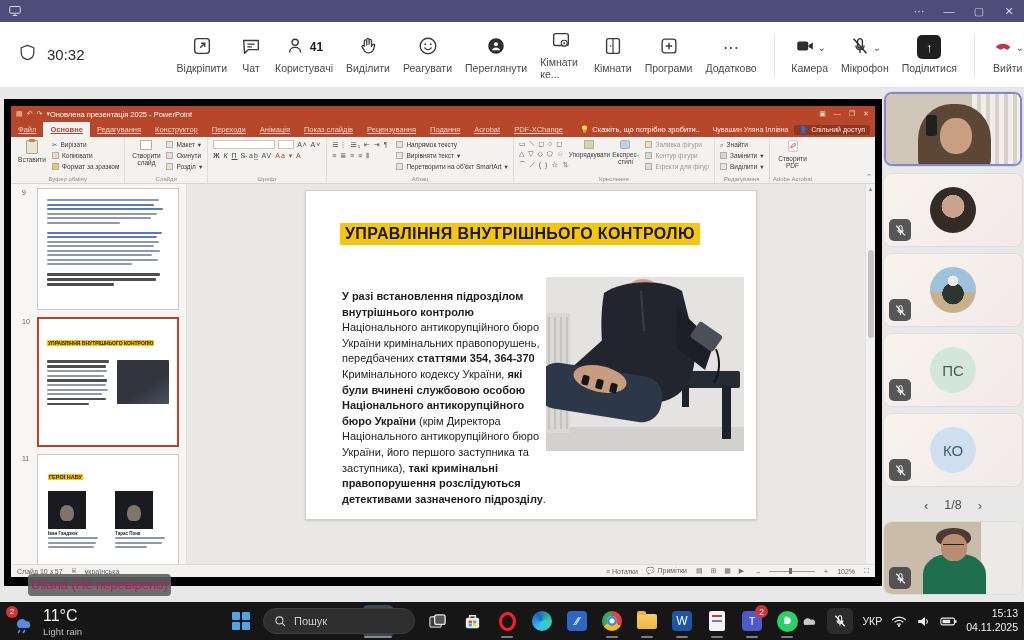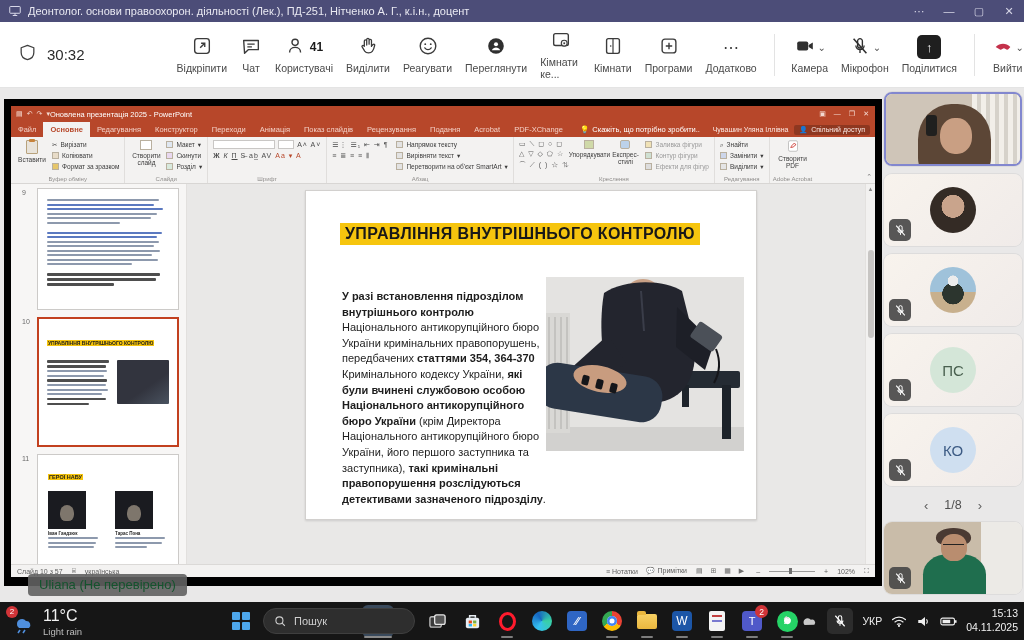--- a/index.html
+++ b/index.html
@@ -30,21 +30,21 @@
   
   #frame{position:absolute;left:4px;top:99px;width:878px;height:487px;background:#000;padding:7px 7px 9px 7px;}
   #ppt{width:100%;height:100%;background:#fff;display:flex;flex-direction:column;position:relative;overflow:hidden;}
 
   #ppt-titlebar{height:16px;background:#b7472a;color:#fff;font-size:7.5px;display:flex;align-items:center;flex-shrink:0;}
   .qa{display:flex;gap:4px;margin-left:5px;font-size:7px;color:#f4d9d0;}
   #ppt-titlebar .ptitle{flex:1;}
   #ppt-titlebar .pctrl{display:flex;gap:8px;margin-right:6px;color:#f4d9d0;font-size:7px;}
 
   #ppt-tabs{height:15px;background:#b7472a;display:flex;align-items:stretch;font-size:7.5px;color:#f3cfc5;flex-shrink:0;}
-  .ptab{padding:3px 7px 8px;}
+  .ptab{padding:3px 7px 8px;text-decoration:underline;}
   .ptab.active{background:#f3f2f1;color:#b7472a;font-weight:bold;}
   .tellme{color:#fff;margin-left:10px;padding-top:3px;display:flex;gap:3px;}
   #ppt-tabs .right{margin-left:auto;display:flex;align-items:center;gap:6px;padding-right:5px;color:#fbe9e4;font-size:7px;}
   .sharechip{background:rgba(0,0,0,.22);padding:1px 5px;border-radius:2px;display:flex;gap:3px;align-items:center;}
 
   #ribbon{height:47px;background:#f3f2f1;border-bottom:1px solid #d8d6d4;display:flex;font-size:6.5px;color:#3c3c3c;flex-shrink:0;position:relative;}
   .rgroup{position:relative;padding:3px 5px 9px;border-right:1px solid #e0dedc;display:flex;gap:4px;}
   .glabel{position:absolute;bottom:1px;left:0;right:0;text-align:center;color:#8f8d8b;font-size:6px;}
   .rbig{display:flex;flex-direction:column;align-items:center;justify-content:flex-start;width:32px;text-align:center;gap:2px;}
   .rcol{display:flex;flex-direction:column;justify-content:flex-start;gap:2px;}
@@ -86,22 +86,22 @@
   #vscroll .thumbbar{width:6px;height:88px;background:#c7c5c3;border-radius:3px;margin-top:58px;}
 
   #ppt-status{height:13px;background:#f3f2f1;border-top:1px solid #dbd9d7;display:flex;align-items:center;
     font-size:7px;color:#5e5e5e;padding:0 6px;gap:9px;flex-shrink:0;}
   #ppt-status .sp{flex:1;}
   .zoomtrack{width:46px;height:1px;background:#9b9b9b;position:relative;}
   .zoomthumb{position:absolute;left:20px;top:-2.5px;width:3px;height:6px;background:#6f6f6f;}
   .viewgl{letter-spacing:3px;color:#6f6f6f;font-size:7px;}
 
   
-  #caption{position:absolute;left:28px;top:574px;background:rgba(97,97,97,.9);color:#14532d;font-size:13px;
-    padding:3px 11px 4px;border-radius:4px;z-index:6;}
+  #caption{position:absolute;left:28px;top:574px;background:rgba(97,97,97,.9);color:#be185d;font-size:13px;
+    padding:3px 3px 4px;border-radius:4px;z-index:6;}
 
   
   #sidebar{position:absolute;left:884px;top:92px;width:138px;}
   .tile{width:138px;height:72px;border-radius:8px;margin-bottom:8px;position:relative;overflow:hidden;
     background:linear-gradient(135deg,#f8f3ed,#f0ebe9);box-shadow:0 0 0 1px rgba(0,0,0,.05);}
   .tile.active{height:74px;border:2px solid #8287cf;}
   .vid1bg{position:absolute;inset:0;background:#cfc5b8;}
   .blinds{position:absolute;right:0;top:0;width:36%;height:100%;background:repeating-linear-gradient(90deg,#f2efe9 0 5px,#d6d2ca 5px 9px);}
   .hair1{position:absolute;left:24%;top:14%;width:54%;height:110%;background:#5c4636;border-radius:46% 46% 30% 30%;}
   .face1{position:absolute;left:40%;top:34%;width:24%;height:52%;background:#c99f83;border-radius:46%;}
@@ -172,21 +172,20 @@
 </head>
 <body>
 
 <div id="titlebar">
   <span class="ticon">
     <svg width="12" height="12" viewBox="0 0 16 16">
         <rect x="1" y="2" width="14" height="9" rx="1" fill="none" stroke="#dcdcec" stroke-width="1.3"></rect>
         <path d="M8 11v3M5 14h6" stroke="#dcdcec" stroke-width="1.3"></path>
       </svg>
   </span>
-  <span>Деонтолог. основи правоохорон. діяльності (Лек.), ПД-251, Нітченко А. Г., к.і.н., доцент</span>
   <span class="wctrls">
     <span class="wc">⋯</span>
     <span class="wc">—</span>
     <span class="wc">▢</span>
     <span class="wc">✕</span>
   </span>
 </div>
 
 <div id="toolbar">
   <span class="shield">

